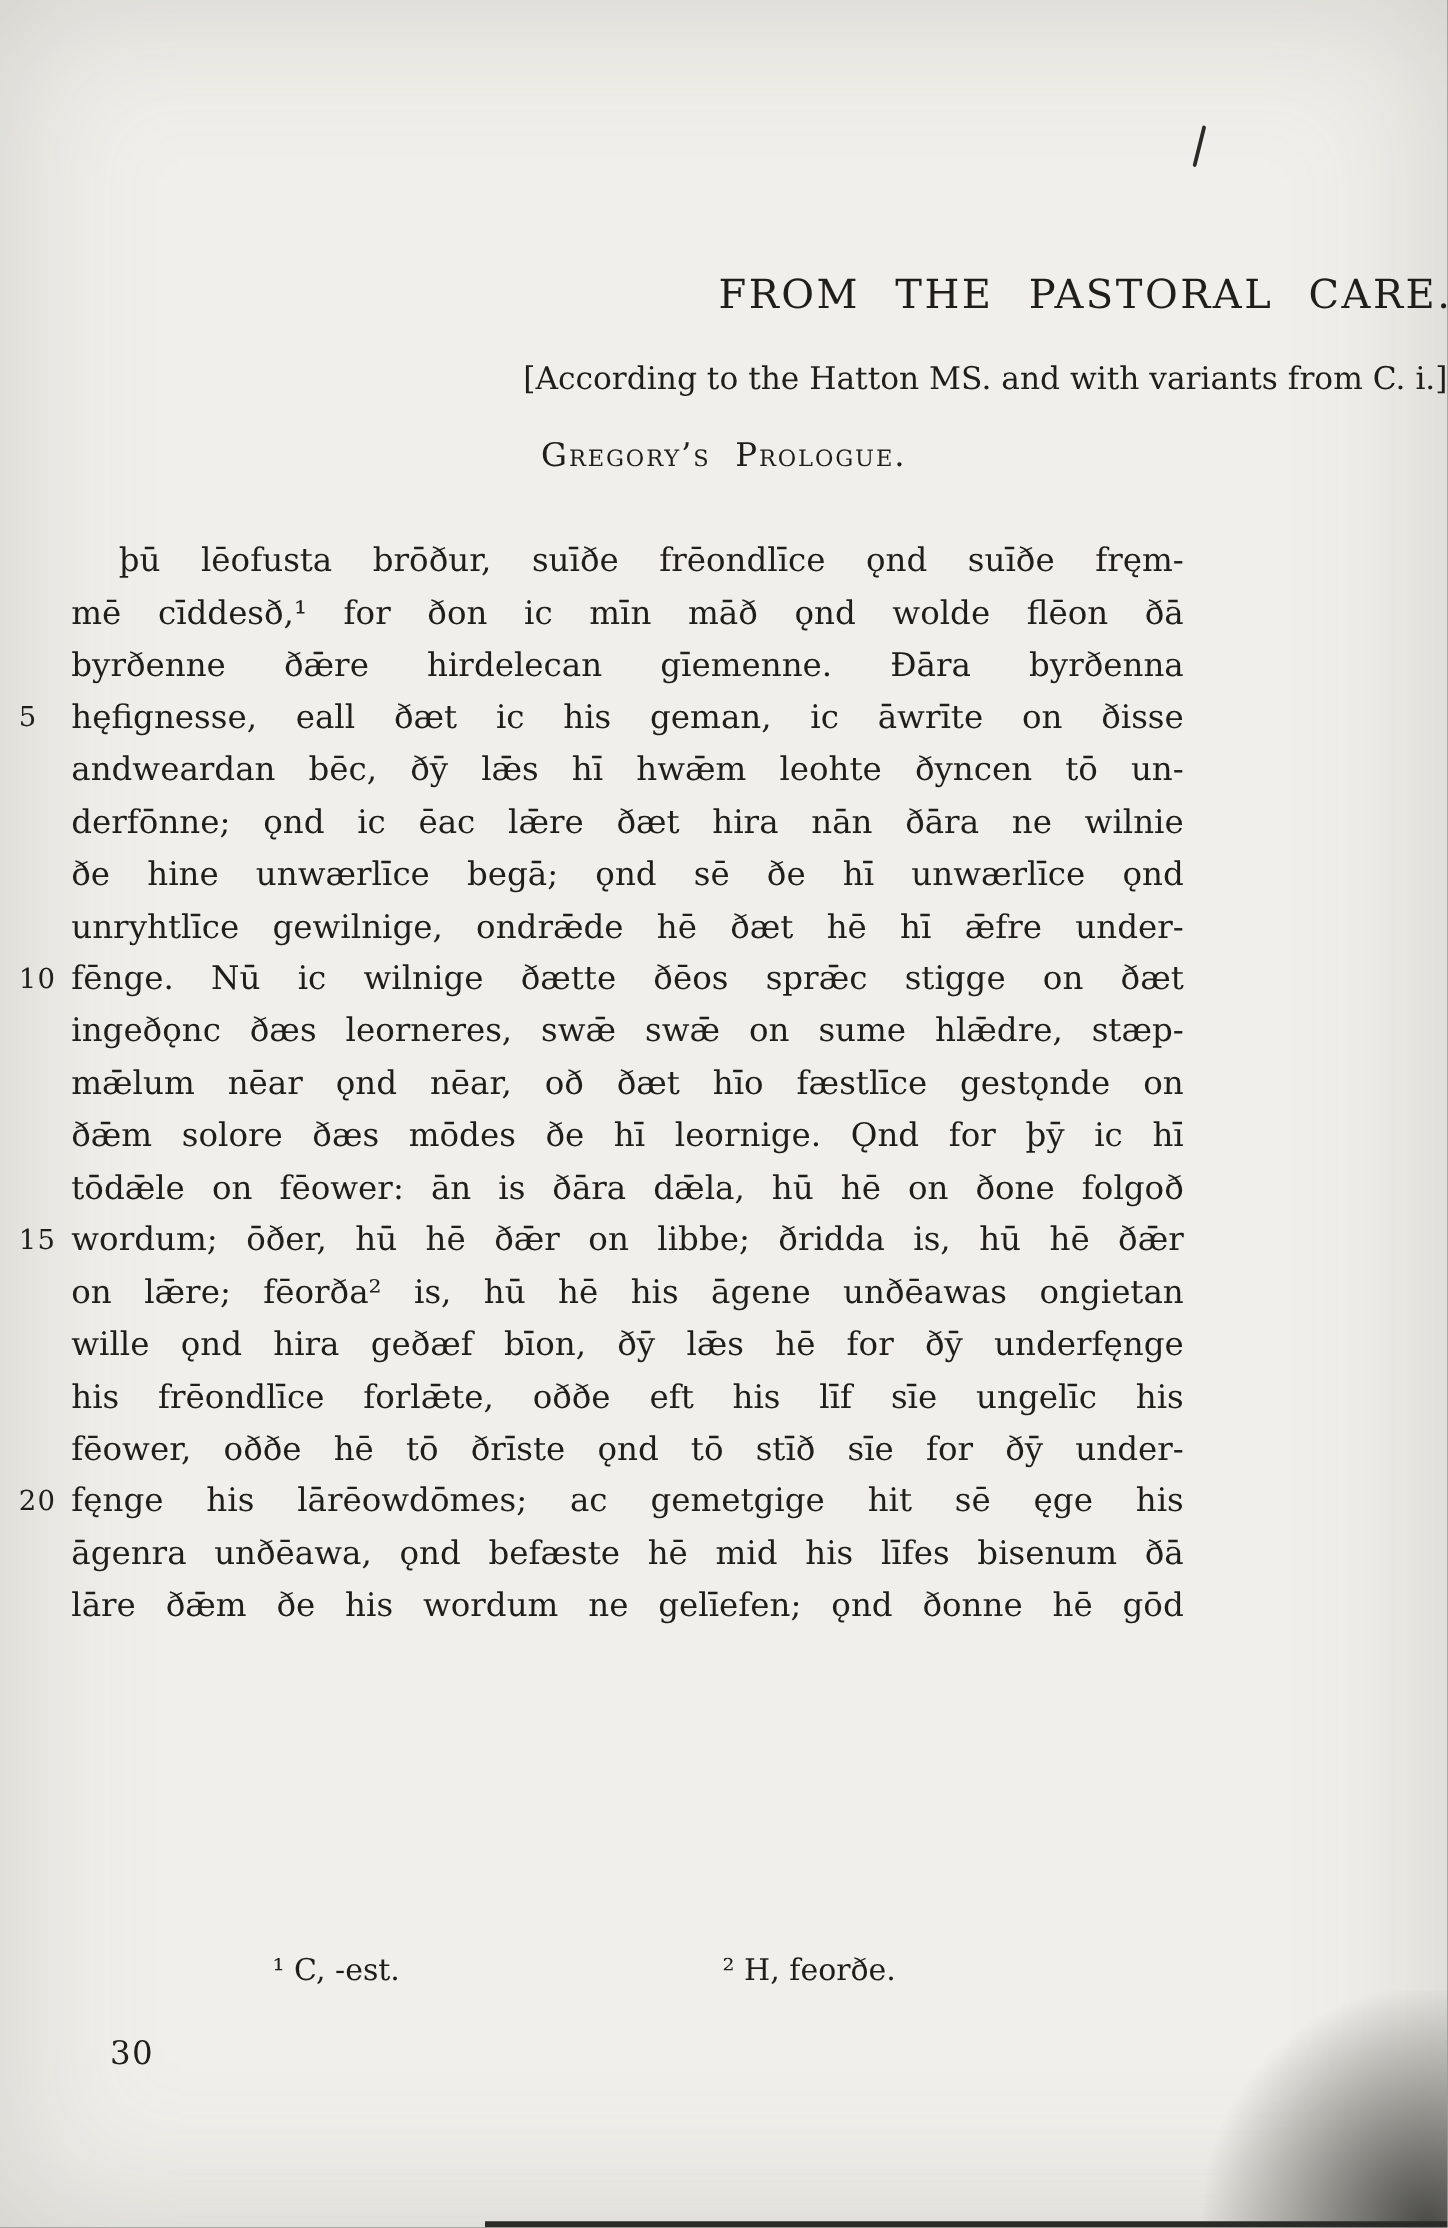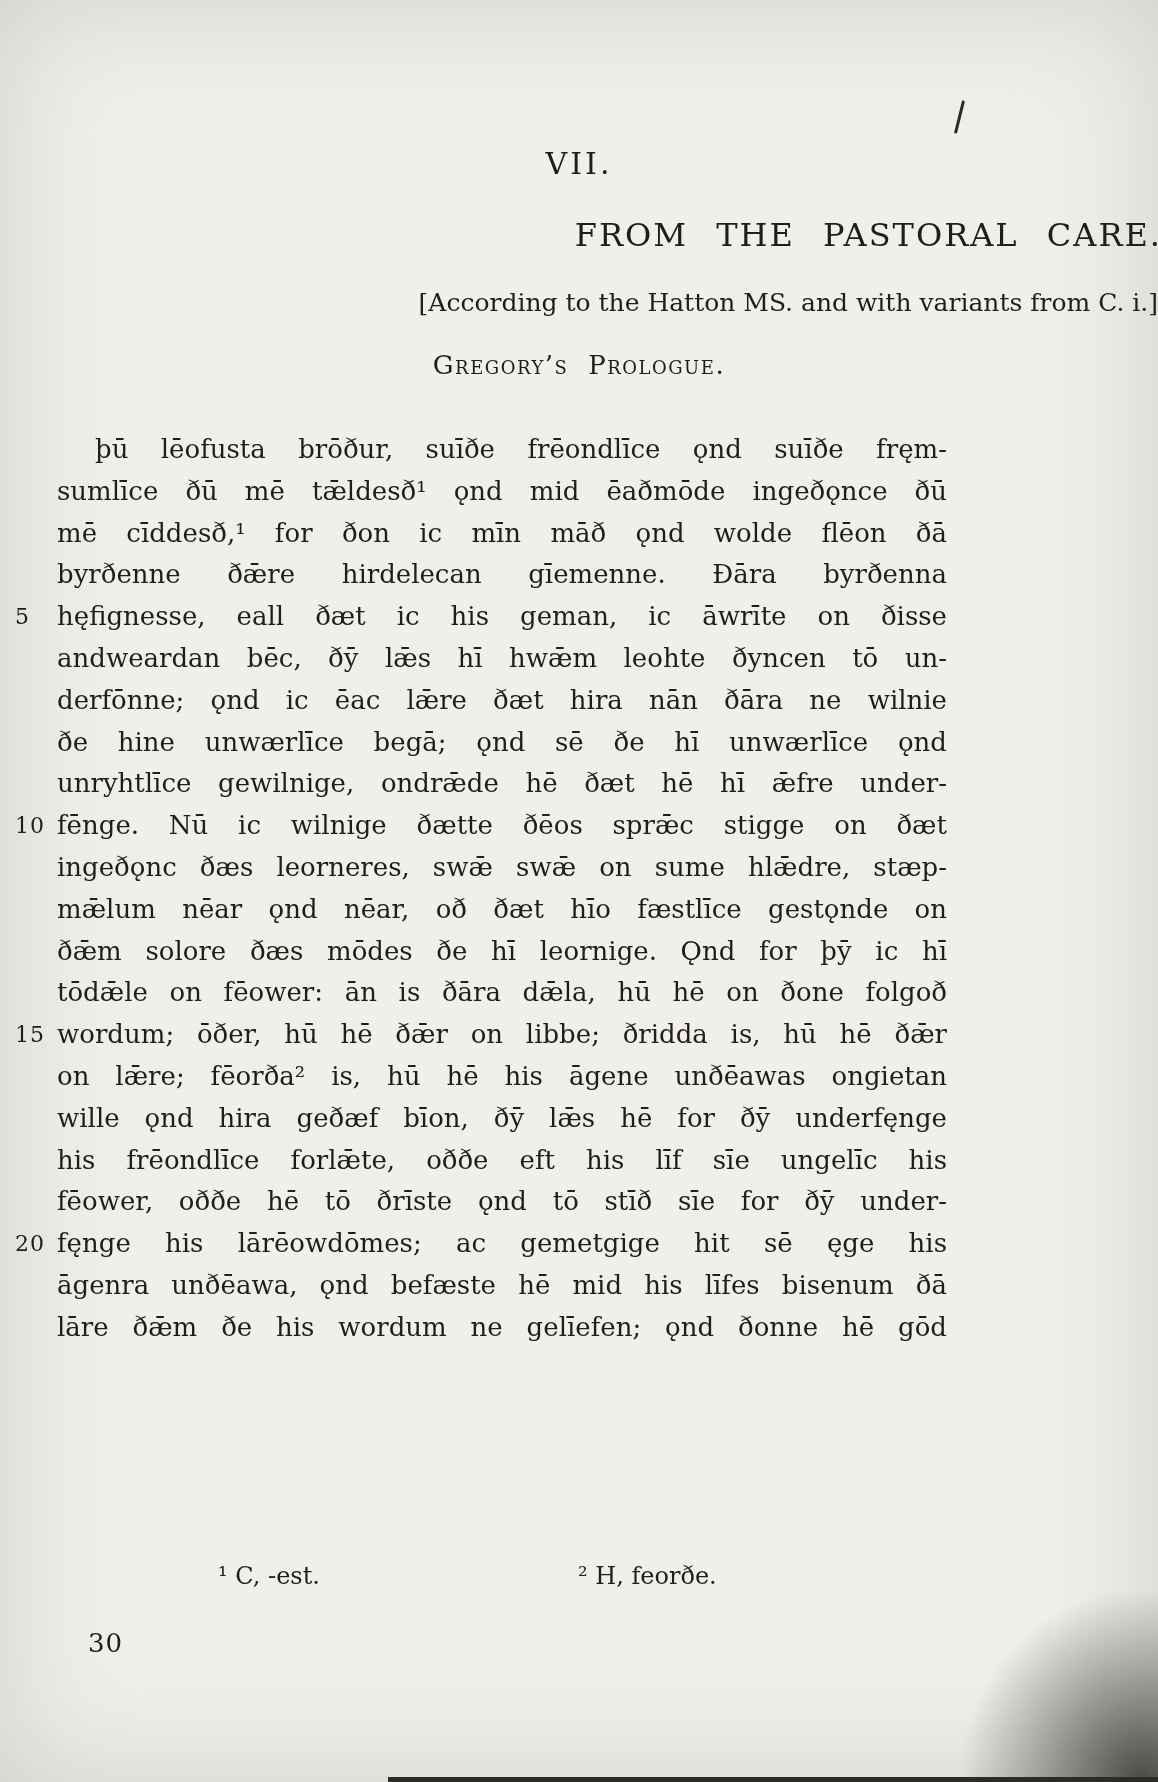--- a/index.html
+++ b/index.html
@@ -92,36 +92,32 @@
       60px 700px 0 0 #88postion;
   }
 </style>
 </head>
 <body>
 
 <div class="page">
 
   <div class="slash"></div>
 
-  <div class="chapter-num">VII.</div>
 
   <h1 class="title">FROM THE PASTORAL CARE.</h1>
 
   <div class="ms-note">[According to the Hatton MS. and with variants from C. i.]</div>
 
   <h2 class="section">Gregory’s Prologue.</h2>
 
   <div class="body" id="body-lines">
   <div class="body-line">
     <span class="line-num"></span><span class="line-text">þū lēofusta brōður, suīðe frēondlīce ǫnd suīðe fręm-</span>
   </div>
 
-  <div class="body-line">
-    <span class="line-num"></span><span class="line-text">sumlīce ðū mē tǣldesð¹ ǫnd mid ēaðmōde ingeðǫnce ðū</span>
-  </div>
 
   <div class="body-line">
     <span class="line-num"></span><span class="line-text">mē cīddesð,¹ for ðon ic mīn māð ǫnd wolde flēon ðā</span>
   </div>
 
   <div class="body-line">
     <span class="line-num"></span><span class="line-text">byrðenne ðǣre hirdelecan gīemenne. Ðāra byrðenna</span>
   </div>
 
   <div class="body-line">

